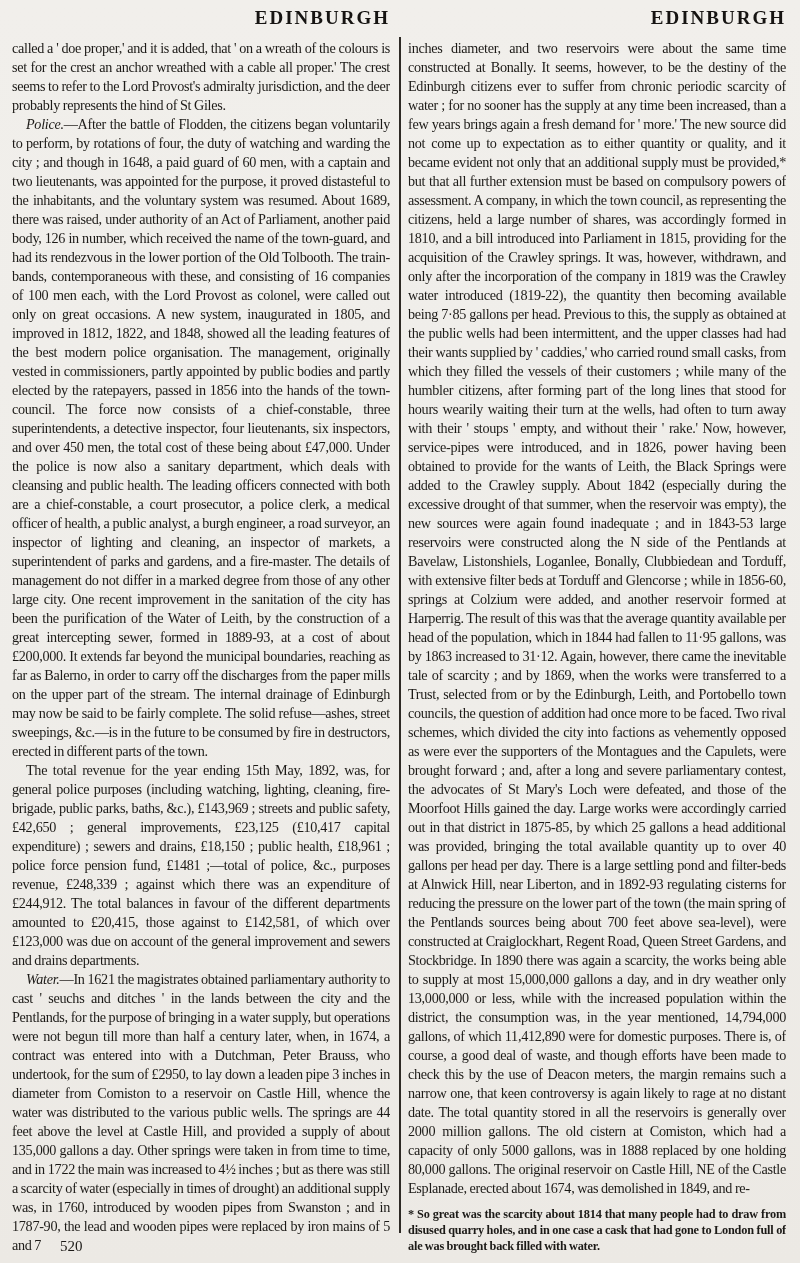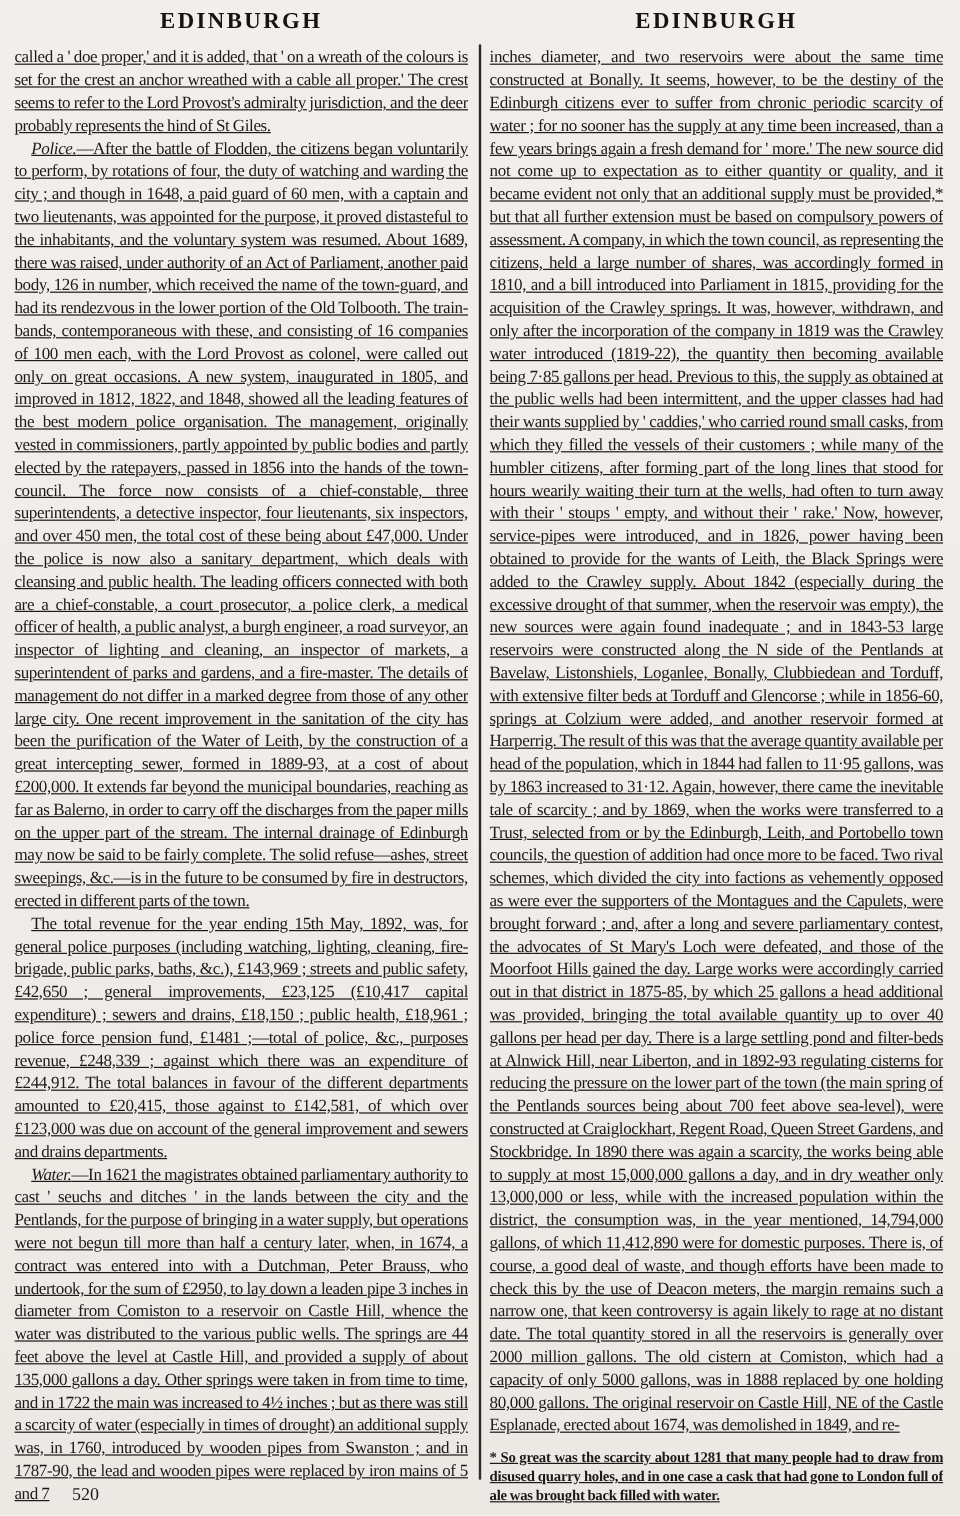--- a/index.html
+++ b/index.html
@@ -9,37 +9,36 @@
     height: 1263px;
     background: linear-gradient(180deg, #f1efeb 0%, #efede9 55%, #ece9e4 100%);
     font-family: "Liberation Serif", serif;
     color: #1c1a17;
     overflow: hidden;
   }
   .running-head {
     position: absolute;
     top: 7px;
     width: 378px;
-    text-align: center;
+    text-align: right;
     font-weight: bold;
     font-size: 19px;
     letter-spacing: 2px;
     color: #161412;
   }
   .running-head.left { left: 12px; }
   .running-head.right { left: 408px; }
   .columns {
     position: absolute;
     top: 39px;
     left: 12px;
     width: 776px;
     height: 1218px;
     display: flex;
     overflow: hidden;
-    text-decoration: underline;
   }
   .col {
     width: 378px;
     font-size: 14.2px;
     line-height: 19px;
     letter-spacing: -0.3px;
     word-spacing: -0.5px;
     overflow: hidden;
   }
   .col.left { margin-right: 18px; }
@@ -84,19 +83,19 @@
 
   <div class="columns">
     <div class="col left">
         <p class="para">called a ' doe proper,' and it is added, that ' on a wreath of the colours is set for the crest an anchor wreathed with a cable all proper.'  The crest seems to refer to the Lord Provost's admiralty jurisdiction, and the deer probably represents the hind of St Giles.</p>
         <p class="para indent"><i>Police.</i>—After the battle of Flodden, the citizens began voluntarily to perform, by rotations of four, the duty of watching and warding the city ; and though in 1648, a paid guard of 60 men, with a captain and two lieutenants, was appointed for the purpose, it proved distasteful to the inhabitants, and the voluntary system was resumed.  About 1689, there was raised, under authority of an Act of Parliament, another paid body, 126 in number, which received the name of the town-guard, and had its rendezvous in the lower portion of the Old Tolbooth.  The train-bands, contemporaneous with these, and consisting of 16 companies of 100 men each, with the Lord Provost as colonel, were called out only on great occasions.  A new system, inaugurated in 1805, and improved in 1812, 1822, and 1848, showed all the leading features of the best modern police organisation.  The management, originally vested in commissioners, partly appointed by public bodies and partly elected by the ratepayers, passed in 1856 into the hands of the town-council.  The force now consists of a chief-constable, three superintendents, a detective inspector, four lieutenants, six inspectors, and over 450 men, the total cost of these being about £47,000.  Under the police is now also a sanitary department, which deals with cleansing and public health.  The leading officers connected with both are a chief-constable, a court prosecutor, a police clerk, a medical officer of health, a public analyst, a burgh engineer, a road surveyor, an inspector of lighting and cleaning, an inspector of markets, a superintendent of parks and gardens, and a fire-master.  The details of management do not differ in a marked degree from those of any other large city.  One recent improvement in the sanitation of the city has been the purification of the Water of Leith, by the construction of a great intercepting sewer, formed in 1889-93, at a cost of about £200,000.  It extends far beyond the municipal boundaries, reaching as far as Balerno, in order to carry off the discharges from the paper mills on the upper part of the stream.  The internal drainage of Edinburgh may now be said to be fairly complete.  The solid refuse—ashes, street sweepings, &amp;c.—is in the future to be consumed by fire in destructors, erected in different parts of the town.</p>
         <p class="para indent">The total revenue for the year ending 15th May, 1892, was, for general police purposes (including watching, lighting, cleaning, fire-brigade, public parks, baths, &amp;c.), £143,969 ; streets and public safety, £42,650 ; general improvements, £23,125 (£10,417 capital expenditure) ; sewers and drains, £18,150 ; public health, £18,961 ; police force pension fund, £1481 ;—total of police, &amp;c., purposes revenue, £248,339 ; against which there was an expenditure of £244,912.  The total balances in favour of the different departments amounted to £20,415, those against to £142,581, of which over £123,000 was due on account of the general improvement and sewers and drains departments.</p>
         <p class="para indent"><i>Water.</i>—In 1621 the magistrates obtained parliamentary authority to cast ' seuchs and ditches ' in the lands between the city and the Pentlands, for the purpose of bringing in a water supply, but operations were not begun till more than half a century later, when, in 1674, a contract was entered into with a Dutchman, Peter Brauss, who undertook, for the sum of £2950, to lay down a leaden pipe 3 inches in diameter from Comiston to a reservoir on Castle Hill, whence the water was distributed to the various public wells.  The springs are 44 feet above the level at Castle Hill, and provided a supply of about 135,000 gallons a day.  Other springs were taken in from time to time, and in 1722 the main was increased to 4½ inches ; but as there was still a scarcity of water (especially in times of drought) an additional supply was, in 1760, introduced by wooden pipes from Swanston ; and in 1787-90, the lead and wooden pipes were replaced by iron mains of 5 and 7</p>
       </div>
     <div class="col right">
     <p class="para">inches diameter, and two reservoirs were about the same time constructed at Bonally.  It seems, however, to be the destiny of the Edinburgh citizens ever to suffer from chronic periodic scarcity of water ; for no sooner has the supply at any time been increased, than a few years brings again a fresh demand for ' more.'  The new source did not come up to expectation as to either quantity or quality, and it became evident not only that an additional supply must be provided,* but that all further extension must be based on compulsory powers of assessment.  A company, in which the town council, as representing the citizens, held a large number of shares, was accordingly formed in 1810, and a bill introduced into Parliament in 1815, providing for the acquisition of the Crawley springs.  It was, however, withdrawn, and only after the incorporation of the company in 1819 was the Crawley water introduced (1819-22), the quantity then becoming available being 7·85 gallons per head.  Previous to this, the supply as obtained at the public wells had been intermittent, and the upper classes had had their wants supplied by ' caddies,' who carried round small casks, from which they filled the vessels of their customers ; while many of the humbler citizens, after forming part of the long lines that stood for hours wearily waiting their turn at the wells, had often to turn away with their ' stoups ' empty, and without their ' rake.'  Now, however, service-pipes were introduced, and in 1826, power having been obtained to provide for the wants of Leith, the Black Springs were added to the Crawley supply.  About 1842 (especially during the excessive drought of that summer, when the reservoir was empty), the new sources were again found inadequate ; and in 1843-53 large reservoirs were constructed along the N side of the Pentlands at Bavelaw, Listonshiels, Loganlee, Bonally, Clubbiedean and Torduff, with extensive filter beds at Torduff and Glencorse ; while in 1856-60, springs at Colzium were added, and another reservoir formed at Harperrig.  The result of this was that the average quantity available per head of the population, which in 1844 had fallen to 11·95 gallons, was by 1863 increased to 31·12.  Again, however, there came the inevitable tale of scarcity ; and by 1869, when the works were transferred to a Trust, selected from or by the Edinburgh, Leith, and Portobello town councils, the question of addition had once more to be faced.  Two rival schemes, which divided the city into factions as vehemently opposed as were ever the supporters of the Montagues and the Capulets, were brought forward ; and, after a long and severe parliamentary contest, the advocates of St Mary's Loch were defeated, and those of the Moorfoot Hills gained the day.  Large works were accordingly carried out in that district in 1875-85, by which 25 gallons a head additional was provided, bringing the total available quantity up to over 40 gallons per head per day.  There is a large settling pond and filter-beds at Alnwick Hill, near Liberton, and in 1892-93 regulating cisterns for reducing the pressure on the lower part of the town (the main spring of the Pentlands sources being about 700 feet above sea-level), were constructed at Craiglockhart, Regent Road, Queen Street Gardens, and Stockbridge.  In 1890 there was again a scarcity, the works being able to supply at most 15,000,000 gallons a day, and in dry weather only 13,000,000 or less, while with the increased population within the district, the consumption was, in the year mentioned, 14,794,000 gallons, of which 11,412,890 were for domestic purposes.  There is, of course, a good deal of waste, and though efforts have been made to check this by the use of Deacon meters, the margin remains such a narrow one, that keen controversy is again likely to rage at no distant date.  The total quantity stored in all the reservoirs is generally over 2000 million gallons.  The old cistern at Comiston, which had a capacity of only 5000 gallons, was in 1888 replaced by one holding 80,000 gallons.  The original reservoir on Castle Hill, NE of the Castle Esplanade, erected about 1674, was demolished in 1849, and re-</p>
-        <p class="footnote">* So great was the scarcity about 1281 that many people had to draw from disused quarry holes, and in one case a cask that had gone to London full of ale was brought back filled with water.</p>
+        <p class="footnote">* So great was the scarcity about 1814 that many people had to draw from disused quarry holes, and in one case a cask that had gone to London full of ale was brought back filled with water.</p>
       </div>
   </div>
 
   <div class="page-number">520</div>
 
 </div>
 
 </body></html>

